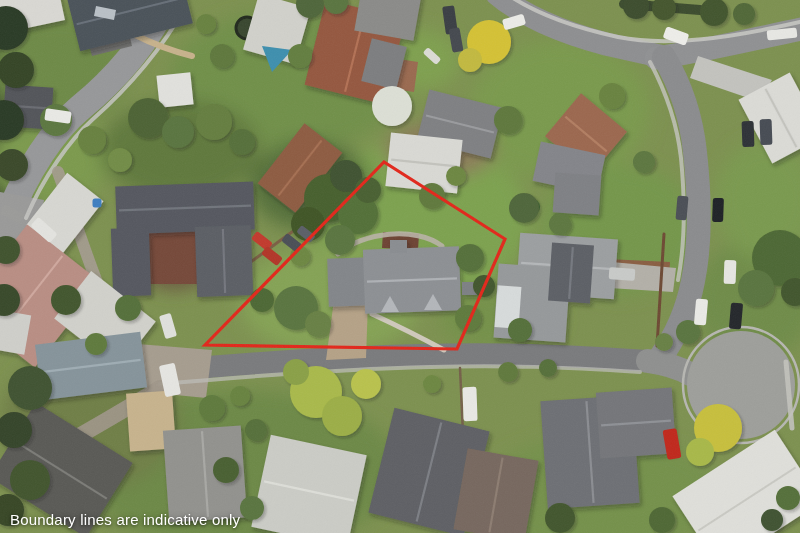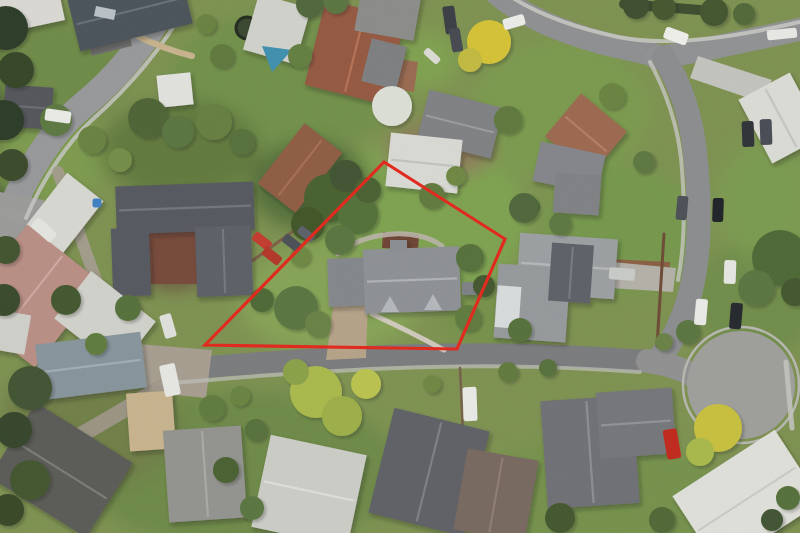--- a/index.html
+++ b/index.html
@@ -349,13 +349,14 @@
         <rect x="688" y="306" width="26" height="12" rx="2.5" fill="#e9e9e5" transform="rotate(95 701 312)"></rect>
         <rect x="723" y="310" width="26" height="12" rx="2.5" fill="#24272b" transform="rotate(95 736 316)"></rect>
         <rect x="609" y="268" width="26" height="12" rx="2.5" fill="#c8cac8" transform="rotate(4 622 274)"></rect>
         <rect x="453" y="397" width="34" height="14" rx="2.5" fill="#e8e8e4" transform="rotate(88 470 404)"></rect>
         <rect x="657" y="437" width="30" height="14" rx="2.5" fill="#c0281c" transform="rotate(80 672 444)"></rect>
         <rect x="154" y="372" width="32" height="16" rx="2.5" fill="#e5e5e1" transform="rotate(78 170 380)"></rect>
       </g>
     <polygon id="boundary" fill="none" stroke-linejoin="miter" points="205,345 384,162 505,239 457,349" stroke="#e2271b" stroke-width="3.2"></polygon>
     <rect x="0" y="0" width="800" height="533" filter="url(#grain)" opacity="0.5"></rect>
   </svg>
+  <div class="disclaimer">Boundary lines are indicative only</div>
 </div>
 
 </body></html>

